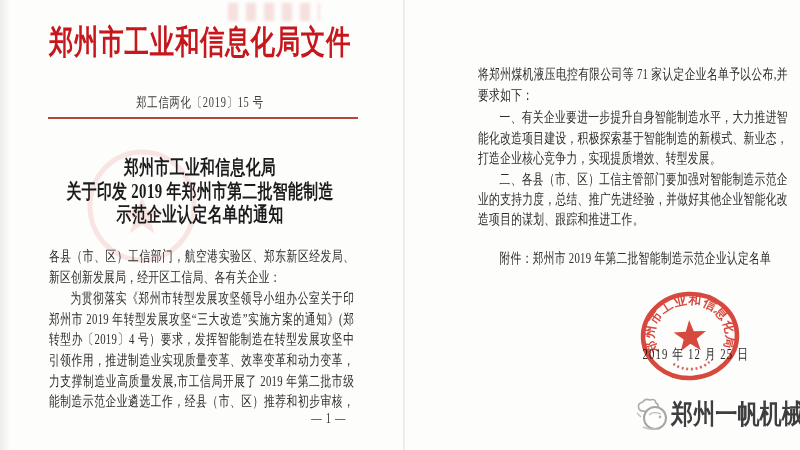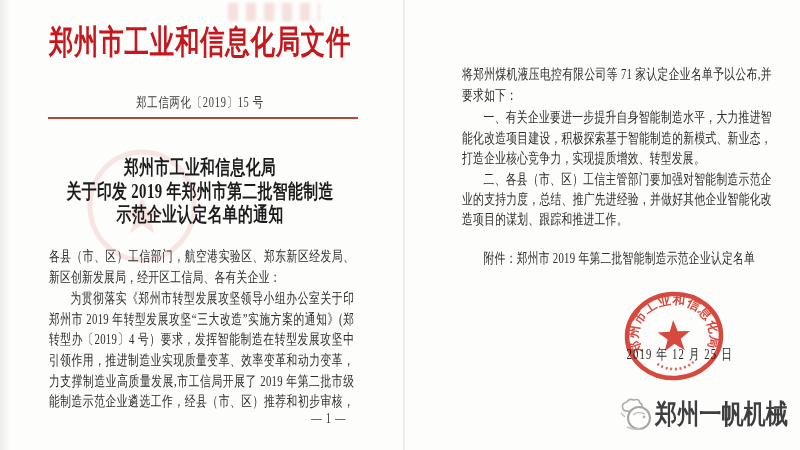--- a/index.html
+++ b/index.html
@@ -6,21 +6,21 @@
   .canvas{
     position:relative;width:800px;height:450px;overflow:hidden;
     background:#fdfdfc;
     font-family:"Liberation Serif","DejaVu Serif",serif;
     color:#2b2b2b;
   }
   .edge-shade{position:absolute;left:0;top:0;width:10px;height:450px;
     background:linear-gradient(90deg,#ececec,rgba(255,255,255,0));}
   .page{position:absolute;top:0;height:450px;background:transparent;}
   #page-left{left:0;width:404px;padding-left:12px;}
-  #page-right{left:405px;width:345px;}
+  #page-right{left:421px;width:345px;}
   .page-divider{position:absolute;left:403px;top:0;width:2px;height:450px;
     background:linear-gradient(90deg,#e7e7e7,#f4f4f4);}
   
   .squish{position:absolute;left:0;top:0;width:540px;height:450px;
     transform:scaleX(0.741);transform-origin:0 0;}
   .line{position:absolute;left:66px;width:412px;height:21px;line-height:21px;
     font-size:14.5px;letter-spacing:0.4px;overflow:hidden;
     text-align:justify;text-align-last:justify;color:#2e2c2c;}
   #page-right .line{left:77px;width:418px;}
   .line.short{text-align:left;text-align-last:left;}

